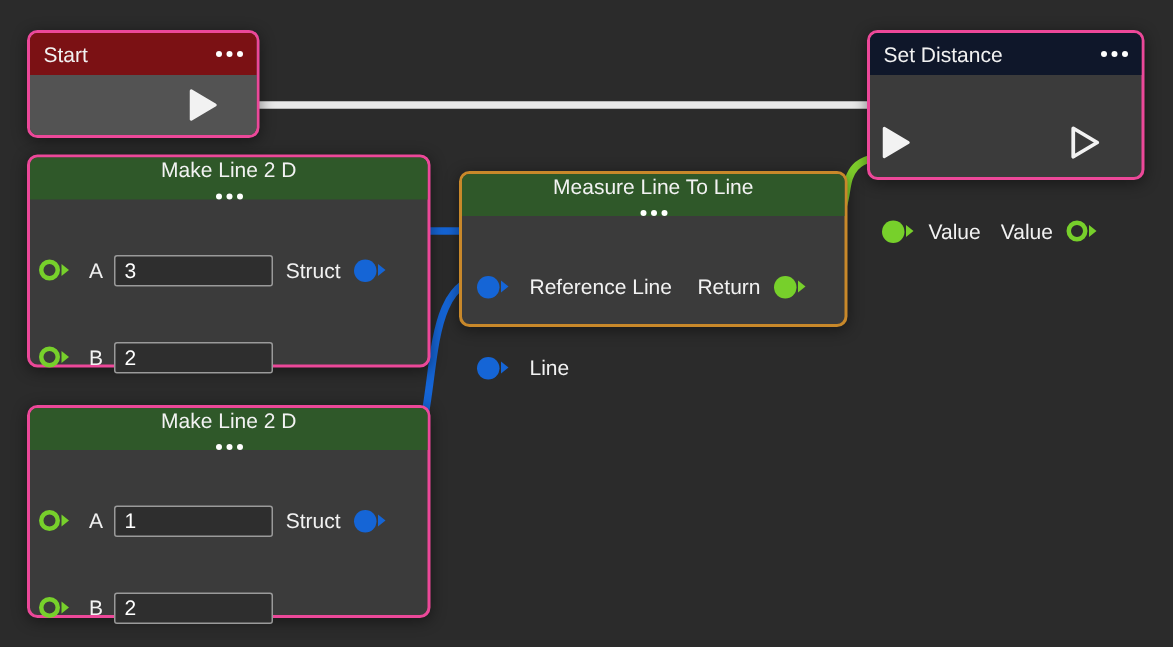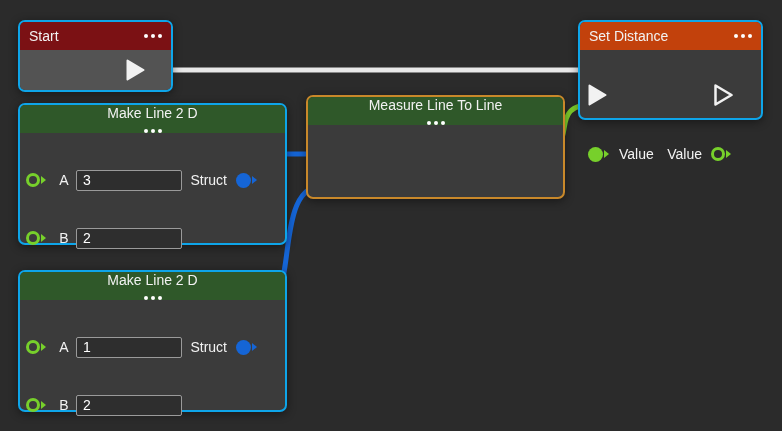--- a/index.html
+++ b/index.html
@@ -1,29 +1,29 @@
 <!DOCTYPE html>
 <html><head>
 <meta charset="utf-8">
 <style>
   html,body{margin:0;padding:0;background:#2b2b2b;}
   #canvas{position:relative;width:782px;height:431px;background:#2b2b2b;overflow:hidden;
           font-family:"Liberation Sans",sans-serif;color:#f2f2f2;font-size:14px;}
   #wire-layer{position:absolute;left:0;top:0;z-index:1;}
-  .node{position:absolute;z-index:2;background:#3b3b3b;border:2px solid #0ea5e9;border-radius:7px;
+  .node{position:absolute;z-index:2;background:#3b3b3b;border:2px solid #ec4899;border-radius:7px;
         box-shadow:0 2px 10px rgba(0,0,0,.45);box-sizing:border-box;}
   .node.selected{border-color:#c8882a;}
   .node-header{height:28px;display:flex;align-items:center;justify-content:space-between;
                padding:0 9px;border-radius:5px 5px 0 0;}
   .node-title{white-space:nowrap;}
   .dots{display:flex;gap:3px;cursor:pointer;}
   .dots i{width:4px;height:4px;border-radius:50%;background:#fff;display:block;}
   .hdr-red{background:#7b1114;}
   .hdr-green{background:#2f5829;flex-direction:column;}
-  .hdr-blue{background:#c2410c;}
+  .hdr-blue{background:#0f172a;}
   .body-light{background:#535353;border-radius:0 0 5px 5px;}
   .row{display:flex;align-items:center;margin-top:24px;}
   
   .pin{display:flex;align-items:center;}
   .ring{width:14px;height:14px;border-radius:50%;border:3px solid #77d02b;box-sizing:border-box;}
   .dot-green{width:15px;height:15px;border-radius:50%;background:#77d02b;}
   .dot-blue{width:15px;height:15px;border-radius:50%;background:#1565d6;}
   .pa{width:0;height:0;border-top:4px solid transparent;border-bottom:4px solid transparent;margin-left:1px;}
   .pa-green{border-left:5px solid #77d02b;}
   .pa-blue{border-left:5px solid #1565d6;}
@@ -148,28 +148,49 @@
         <span class="pin">
             <span class="ring"></span>
             <span class="pa pa-green"></span>
           </span>
         <span class="ml-label">C</span>
         <input class="ml-input" value="1" style="">
       </div>
     </div>
   </div>
 
-  <div class="node selected" style="left:306px;top:95px;width:259px;height:104px;">
+  <div class="node selected" style="left:306px;top:114px;width:259px;height:104px;">
     <div class="node-header hdr-green">
       <span class="node-title">Measure Line To Line</span>
       <span class="dots">
           <i></i>
           <i></i>
           <i></i>
         </span>
+    </div>
+    <div class="ms-body">
+      <div class="row">
+        <span class="pin">
+            <span class="dot-blue"></span>
+            <span class="pa pa-blue"></span>
+          </span>
+        <span class="ms-label">Reference Line</span>
+        <span class="out-label">Return</span>
+        <span class="pin">
+            <span class="dot-green"></span>
+            <span class="pa pa-green"></span>
+          </span>
+      </div>
+      <div class="row">
+        <span class="pin">
+            <span class="dot-blue"></span>
+            <span class="pa pa-blue"></span>
+          </span>
+        <span class="ms-label">Line</span>
+      </div>
     </div>
   </div>
 
   <div class="node" style="left:18px;top:270px;width:269px;height:142px;">
     <div class="node-header hdr-green">
       <span class="node-title">Make Line 2 D</span>
       <span class="dots">
           <i></i>
           <i></i>
           <i></i>

